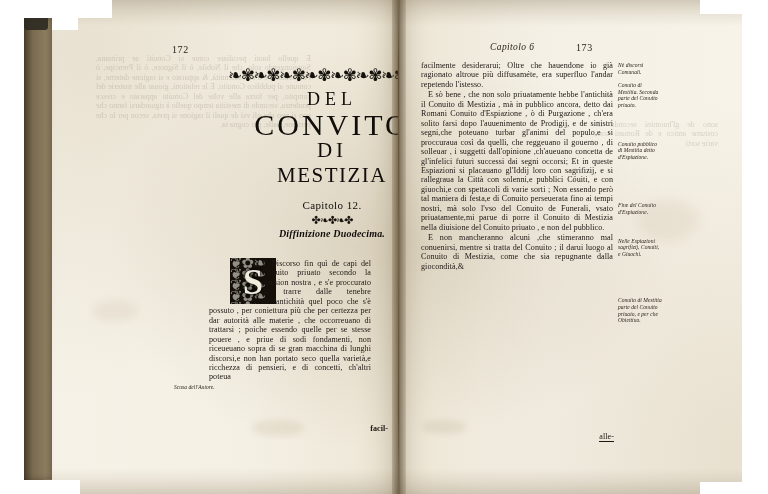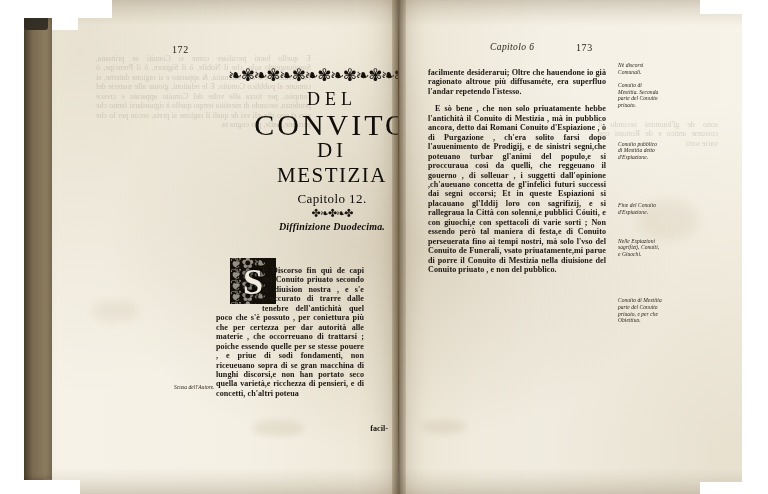--- a/index.html
+++ b/index.html
@@ -144,21 +144,21 @@
   }
   .body-text {
     font-family: "Liberation Serif", serif;
     font-size: 8.1px;
     line-height: 9.45px;
     text-align: justify;
     color: #1d1713;
     letter-spacing: .05px;
     text-rendering: optimizeLegibility;
   }
-  .body-text p { margin: 8px; font-weight: bold; }
+  .body-text p { margin: 1px; }
   .indent { text-indent: 7px; }
 
   .folio {
     font-family: "Liberation Serif", serif;
     font-size: 10px;
     letter-spacing: .6px;
     color: #241c16;
   }
   .runhead {
     font-family: "Liberation Serif", serif;
@@ -221,24 +221,24 @@
     line-height: 21px;
   }
   .t-mestizia {
     font-family: "Liberation Serif", serif;
     font-size: 21px;
     letter-spacing: 1.5px;
     line-height: 28px;
   }
   .t-capitolo {
     font-family: "Liberation Serif", serif;
-    font-size: 13px;
+    font-size: 11px;
     letter-spacing: .4px;
     line-height: 17px;
-    margin-top: 1px;
+    margin-top: 8px;
   }
   .small-orn {
     font-family: "DejaVu Sans", sans-serif;
     font-size: 11px;
     letter-spacing: -1px;
     line-height: 14px;
     color: #16110d;
   }
   .t-diffinizione {
     font-family: "Liberation Serif", serif;
@@ -354,22 +354,26 @@
     <div class="ghost" style="left:200px; top:120px; width:120px;">
       sono de gl'huomini secondo il costume antico e de Romani con varie sorti
     </div>
 
     <div class="col runhead" style="left:92px; top:42px;">Capitolo 6</div>
     <div class="col folio" style="left:178px; top:42px;">173</div>
 
     <div class="col body-text" style="left:22px; top:60px; width:194px;">
       <p>facilmente desiderarui; Oltre che hauendone io già ragionato altroue più diffusaméte, era superfluo l'andar repetendo l'istesso.</p>
       <p class="indent">E sò bene , che non solo priuatamente hebbe l'antichità il Conuito di Mestizia , mà in pubblico ancora, detto dai Romani Conuito d'Espiazione , ò di Purgazione , ch'era solito farsi dopo l'auuenimento de Prodigij, e de sinistri segni,che poteuano turbar gl'animi del populo,e si proccuraua così da quelli, che reggeuano il gouerno , di solleuar , i suggetti dall'opinione ,ch'aueuano concetta de gl'infelici futuri successi dai segni occorsi; Et in queste Espiazioni si placauano gl'Iddij loro con sagrifizij, e si rallegraua la Città con solenni,e pubblici Cóuiti, e con giuochi,e con spettacoli di varie sorti ; Non essendo però tal maniera di festa,e di Conuito perseuerata fino ai tempi nostri, mà solo l'vso del Conuito de Funerali, vsato priuatamente,mi parue di porre il Conuito di Mestizia nella diuisione del Conuito priuato , e non del pubblico.</p>
-    </div>
-
+      <p class="indent">E non mancheranno alcuni ,che stimeranno mal conuenirsi, mentre si tratta del Conuito ; il darui luogo al Conuito di Mestizia, come che sia repugnante dalla giocondità,&amp;</p>
+    </div>
+
+    <div class="col body-text" style="left:22px; top:432px; width:194px; text-align:right;">
+      <span style="border-bottom:1px solid #1d1713;">alle-</span>
+    </div>
 
     <div class="col marginal" style="left:220px; top:62px; width:44px;">
       <div>Nè discorsi Comunali.</div>
       <div>Conuito di Mestitia. Seconda parte del Conuito priuato.</div>
       <div style="height:18px;"></div>
       <div>Conuito pubblico di Mestitia detto d'Espiazione.</div>
       <div style="height:28px;"></div>
       <div>Fine del Conuito d'Espiazione.</div>
       <div style="height:8px;"></div>
       <div>Nelle Espiazioni sagrifizij, Conuiti, e Giuochi.</div>

